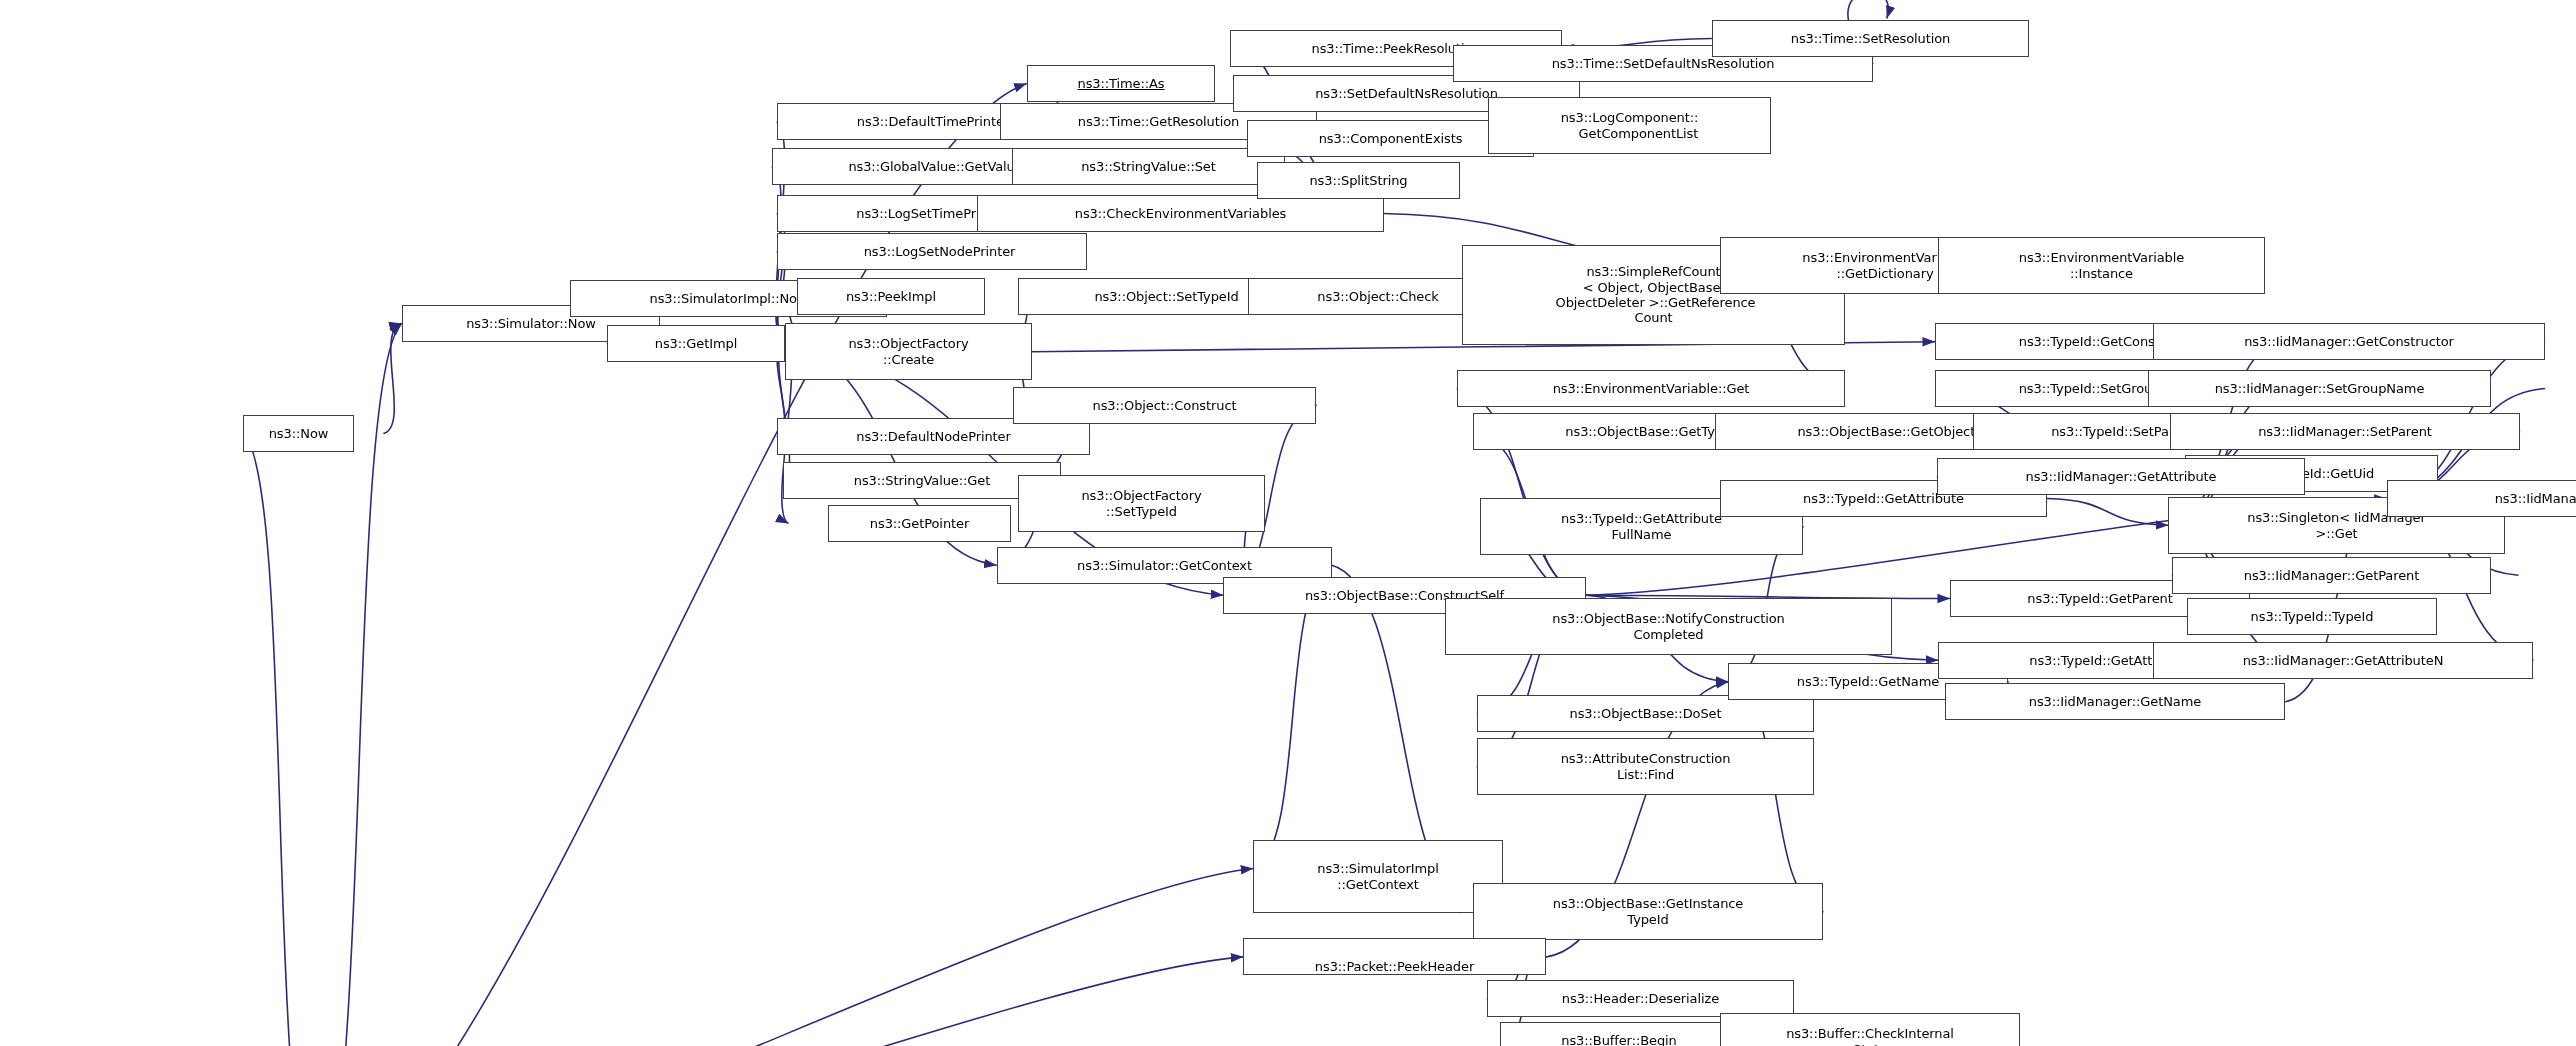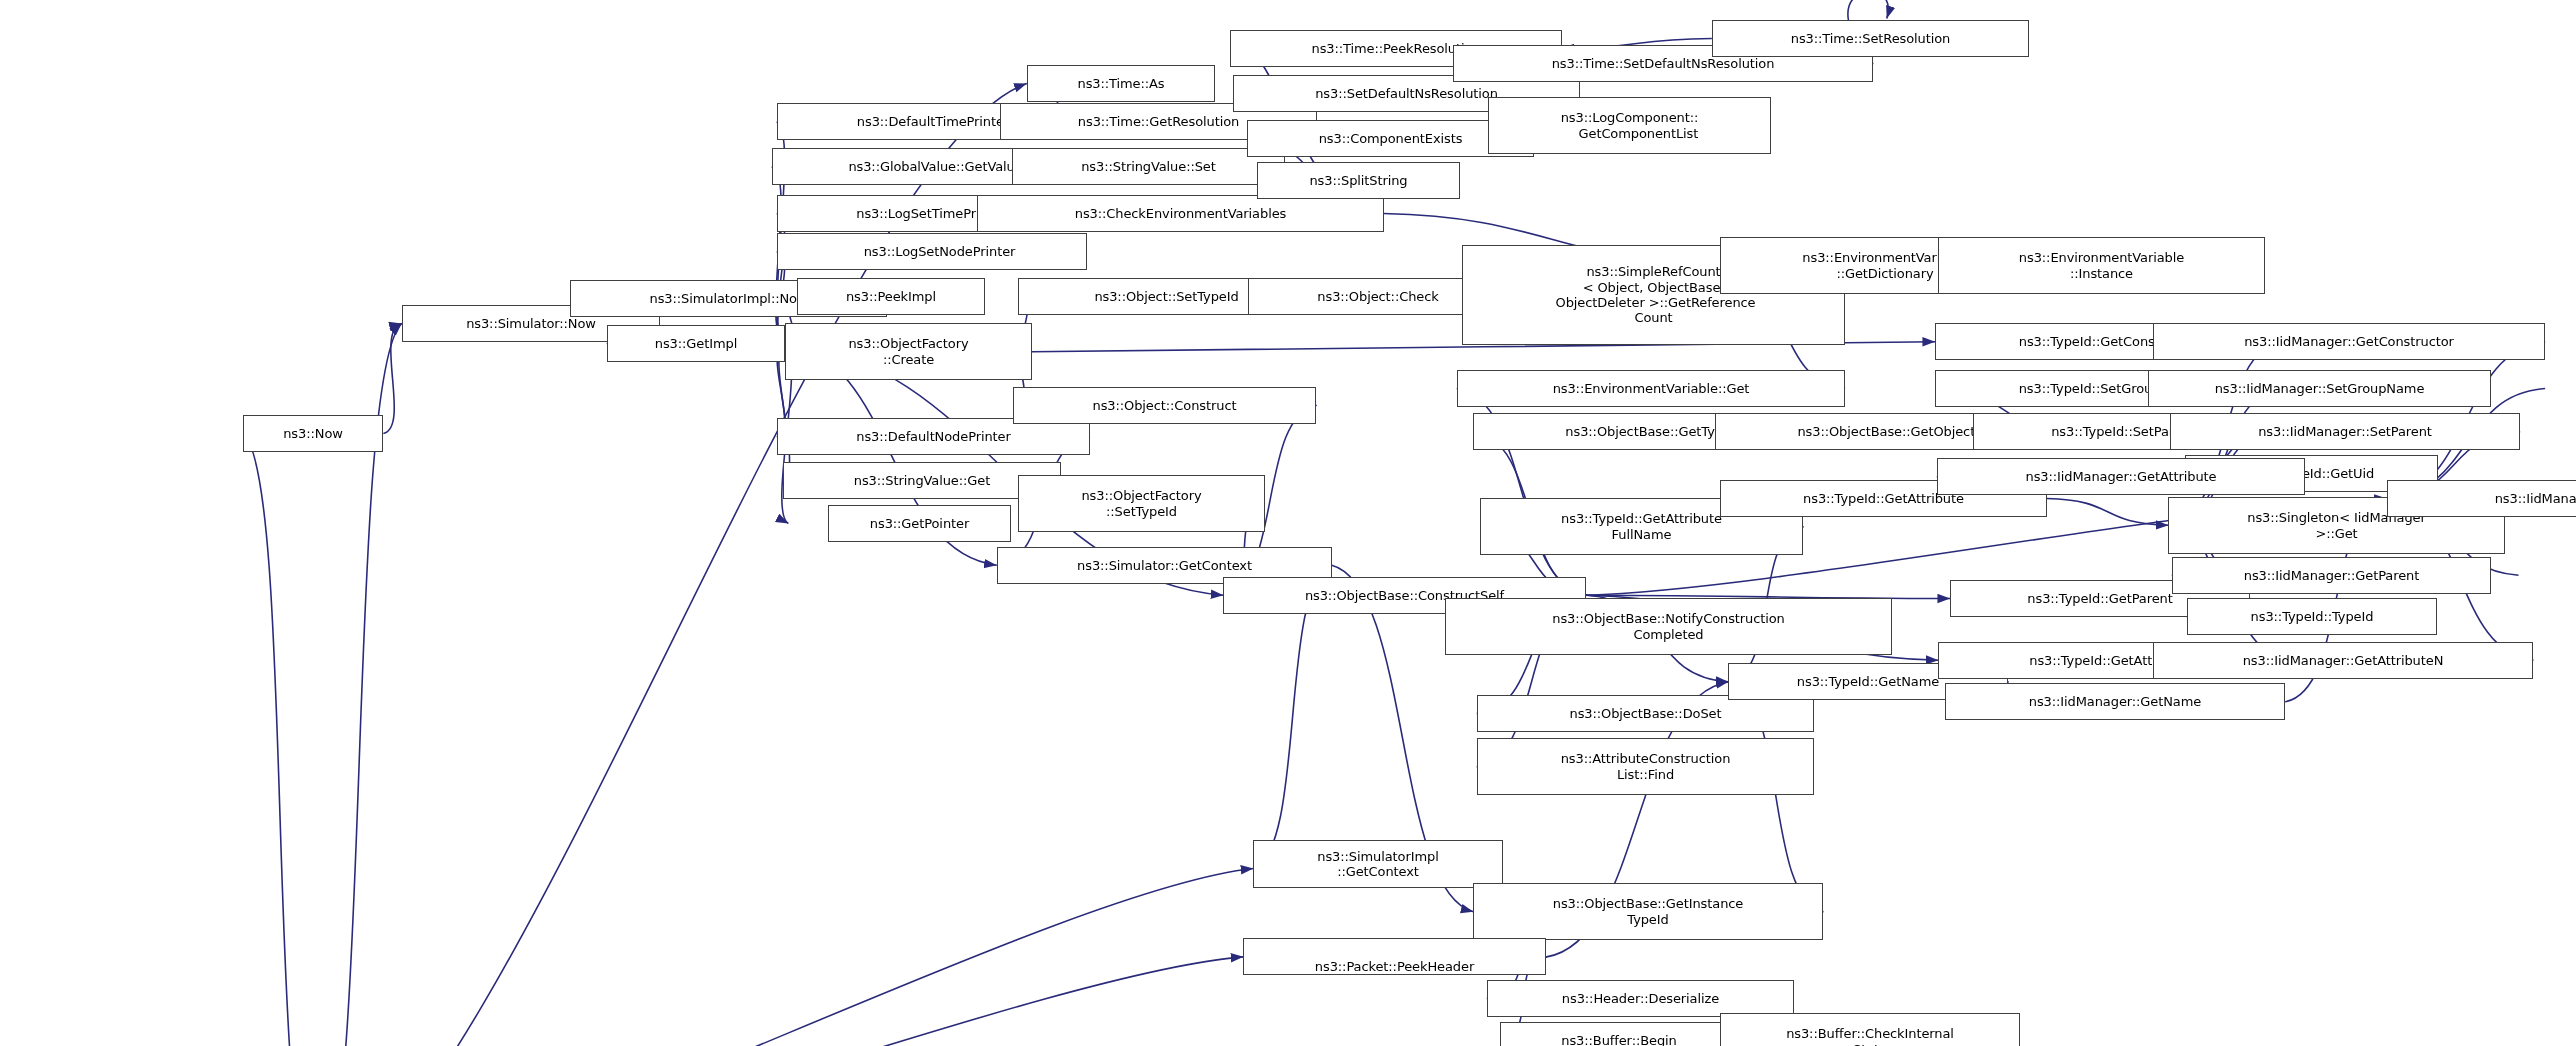--- a/index.html
+++ b/index.html
@@ -134,35 +134,35 @@
         <path d="M1856,1148 C1808.48,1154 1847.52,1242 1800,1248" fill="none" stroke="#2a2a7a" stroke-width="1.9" marker-end="url(#arrow)"></path>
         <path d="M1856,1148 C1971.56,1128.2 1958.44,837.8 2074,818" fill="none" stroke="#2a2a7a" stroke-width="1.9" marker-end="url(#arrow)"></path>
         <path d="M2086,1248 C2052.76,1248.12 2097.24,1249.88 2064,1250" fill="none" stroke="#2a2a7a" stroke-width="1.9" marker-end="url(#arrow)"></path>
         <path d="M2188,1094 C2116.12,1077.44 2145.88,834.56 2074,818" fill="none" stroke="#2a2a7a" stroke-width="1.9" marker-end="url(#arrow)"></path>
         <path d="M1598,678 C1693.4,702.96 1672.6,1069.04 1768,1094" fill="none" stroke="#2a2a7a" stroke-width="1.9" marker-end="url(#arrow)"></path>
         <path d="M1598,678 C1534.52,699.84 1567.48,1020.16 1504,1042" fill="none" stroke="#2a2a7a" stroke-width="1.9" marker-end="url(#arrow)"></path>
         <path d="M1308,524 C1236.96,533.24 1267.04,668.76 1196,678" fill="none" stroke="#2a2a7a" stroke-width="1.9" marker-end="url(#arrow)"></path>
       </g>
   </svg>
   <div id="node-layer">
-      <div class="node" style="left: 243px; top: 415px; width: 140px; height: 37px;"><span class="lbl">ns3::Now</span></div>
+      <div class="node" style="left: 243px; top: 415px; width: 111px; height: 37px;"><span class="lbl">ns3::Now</span></div>
       <div class="node" style="left: 402px; top: 305px; width: 258px; height: 37px;"><span class="lbl">ns3::Simulator::Now</span></div>
       <div class="node" style="left: 570px; top: 280px; width: 317px; height: 37px;"><span class="lbl">ns3::SimulatorImpl::Now</span></div>
       <div class="node" style="left: 607px; top: 325px; width: 178px; height: 37px;"><span class="lbl">ns3::GetImpl</span></div>
       <div class="node" style="left: 777px; top: 103px; width: 312px; height: 37px;"><span class="lbl">ns3::DefaultTimePrinter</span></div>
       <div class="node" style="left: 772px; top: 148px; width: 327px; height: 37px;"><span class="lbl">ns3::GlobalValue::GetValue</span></div>
       <div class="node" style="left: 777px; top: 195px; width: 308px; height: 37px;"><span class="lbl">ns3::LogSetTimePrinter</span></div>
       <div class="node" style="left: 777px; top: 233px; width: 310px; height: 37px; padding-left: 15px;"><span class="lbl">ns3::LogSetNodePrinter</span></div>
       <div class="node" style="left: 797px; top: 278px; width: 188px; height: 37px;"><span class="lbl">ns3::PeekImpl</span></div>
       <div class="node" style="left: 785px; top: 323px; width: 247px; height: 57px;"><span class="lbl">ns3::ObjectFactory
 ::Create</span></div>
       <div class="node" style="left: 777px; top: 418px; width: 313px; height: 37px;"><span class="lbl">ns3::DefaultNodePrinter</span></div>
       <div class="node" style="left: 783px; top: 462px; width: 278px; height: 37px;"><span class="lbl">ns3::StringValue::Get</span></div>
       <div class="node" style="left: 828px; top: 505px; width: 183px; height: 37px;"><span class="lbl">ns3::GetPointer</span></div>
-      <div class="node" style="left: 1027px; top: 65px; width: 188px; height: 37px;"><span class="lbl">ns3::Time::As</span></div>
+      <div class="node" style="left: 1027px; top: 65px; width: 188px; height: 37px; text-decoration: underline;"><span class="lbl">ns3::Time::As</span></div>
       <div class="node" style="left: 1000px; top: 103px; width: 317px; height: 37px;"><span class="lbl">ns3::Time::GetResolution</span></div>
       <div class="node" style="left: 1012px; top: 148px; width: 273px; height: 37px;"><span class="lbl">ns3::StringValue::Set</span></div>
       <div class="node" style="left: 977px; top: 195px; width: 407px; height: 37px;"><span class="lbl">ns3::CheckEnvironmentVariables</span></div>
       <div class="node" style="left: 1018px; top: 278px; width: 297px; height: 37px;"><span class="lbl">ns3::Object::SetTypeId</span></div>
       <div class="node" style="left: 1013px; top: 387px; width: 303px; height: 37px;"><span class="lbl">ns3::Object::Construct</span></div>
       <div class="node" style="left: 1018px; top: 475px; width: 247px; height: 57px;"><span class="lbl">ns3::ObjectFactory
 ::SetTypeId</span></div>
       <div class="node" style="left: 997px; top: 547px; width: 335px; height: 37px;"><span class="lbl">ns3::Simulator::GetContext</span></div>
       <div class="node" style="left: 1230px; top: 30px; width: 332px; height: 37px;"><span class="lbl">ns3::Time::PeekResolution</span></div>
       <div class="node" style="left: 1233px; top: 75px; width: 347px; height: 37px;"><span class="lbl">ns3::SetDefaultNsResolution</span></div>
@@ -187,21 +187,21 @@
       <div class="node" style="left: 1477px; top: 738px; width: 337px; height: 57px;"><span class="lbl">ns3::AttributeConstruction
 List::Find</span></div>
       <div class="node" style="left: 1712px; top: 20px; width: 317px; height: 37px;"><span class="lbl">ns3::Time::SetResolution</span></div>
       <div class="node" style="left: 1720px; top: 237px; width: 330px; height: 57px;"><span class="lbl">ns3::EnvironmentVariable
 ::GetDictionary</span></div>
       <div class="node" style="left: 1938px; top: 237px; width: 327px; height: 57px;"><span class="lbl">ns3::EnvironmentVariable
 ::Instance</span></div>
       <div class="node" style="left: 1715px; top: 413px; width: 358px; height: 37px;"><span class="lbl">ns3::ObjectBase::GetObjectIid</span></div>
       <div class="node" style="left: 1720px; top: 480px; width: 327px; height: 37px;"><span class="lbl">ns3::TypeId::GetAttribute</span></div>
       <div class="node" style="left: 1728px; top: 663px; width: 280px; height: 37px;"><span class="lbl">ns3::TypeId::GetName</span></div>
-      <div class="node" style="left: 1253px; top: 840px; width: 250px; height: 48px;"><span class="lbl">ns3::SimulatorImpl
+      <div class="node" style="left: 1253px; top: 840px; width: 250px; height: 73px;"><span class="lbl">ns3::SimulatorImpl
 ::GetContext</span></div>
       <div class="node" style="left: 1473px; top: 883px; width: 350px; height: 57px;"><span class="lbl">ns3::ObjectBase::GetInstance
 TypeId</span></div>
       <div class="node" style="left: 1243px; top: 938px; width: 303px; height: 37px; align-items: flex-end;"><span class="lbl">ns3::Packet::PeekHeader</span></div>
       <div class="node" style="left: 1487px; top: 980px; width: 307px; height: 37px;"><span class="lbl">ns3::Header::Deserialize</span></div>
       <div class="node" style="left: 1500px; top: 1022px; width: 238px; height: 37px;"><span class="lbl">ns3::Buffer::Begin</span></div>
       <div class="node" style="left: 1720px; top: 1013px; width: 300px; height: 57px;"><span class="lbl">ns3::Buffer::CheckInternal
 State</span></div>
       <div class="node" style="left: 1935px; top: 323px; width: 347px; height: 37px;"><span class="lbl">ns3::TypeId::GetConstructor</span></div>
       <div class="node" style="left: 2153px; top: 323px; width: 392px; height: 37px;"><span class="lbl">ns3::IidManager::GetConstructor</span></div>

